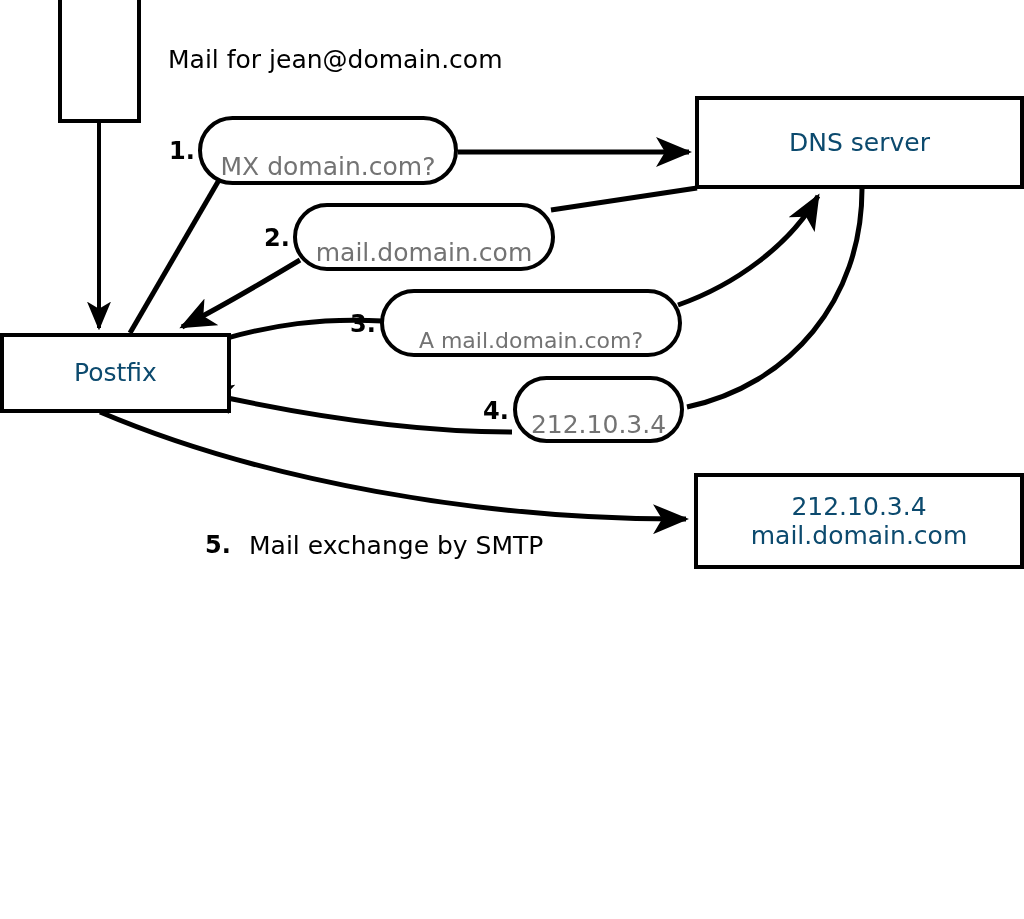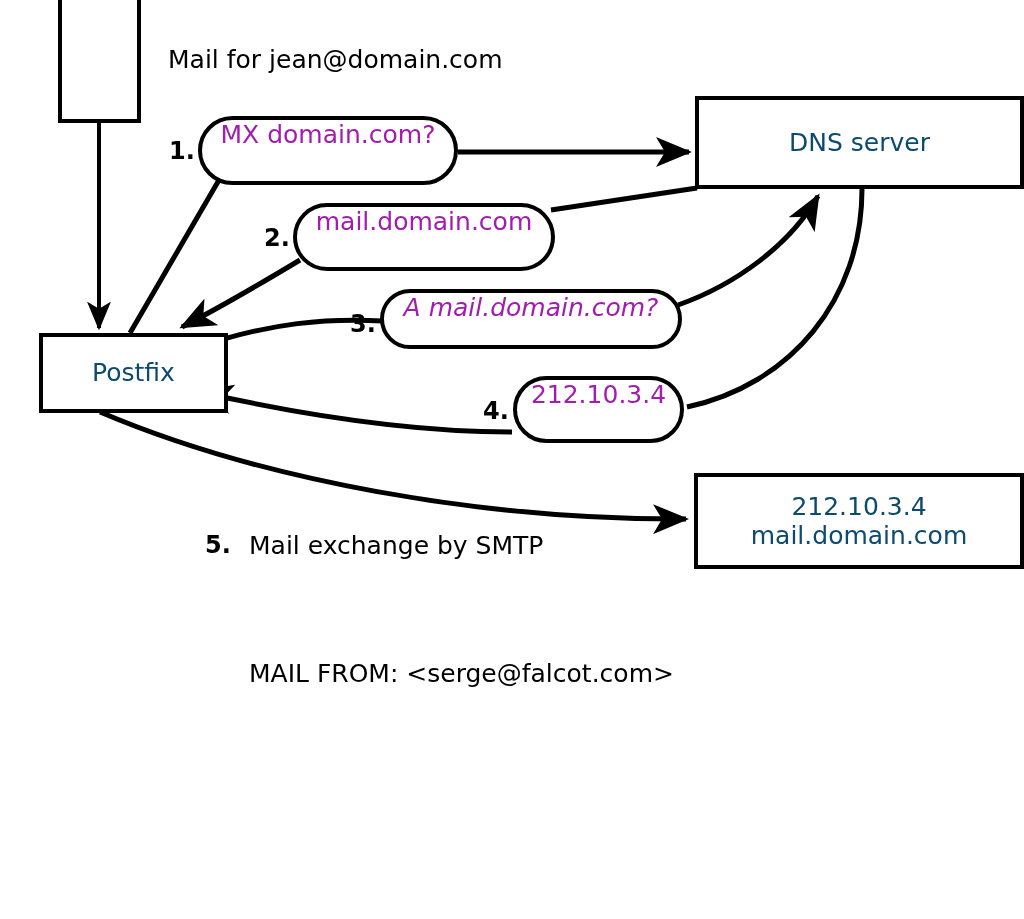--- a/index.html
+++ b/index.html
@@ -34,23 +34,23 @@
     color: #0c4a6e;
     line-height: 1.18;
   }
   .bubble {
     position: absolute;
     box-sizing: border-box;
     border: 4px solid #000000;
     background: #ffffff;
     border-radius: 999px;
     display: flex;
-    align-items: flex-start;
+    align-items: flex-end;
     justify-content: center;
-    color: #a21caf;
+    color: #737373;
     white-space: nowrap;
   }
   .step-num {
     position: absolute;
     font-weight: bold;
     color: #000000;
     white-space: nowrap;
   }
   .plain-text {
     position: absolute;
@@ -95,61 +95,60 @@
 
     <path d="M 512 432 C 400 432 280 410 200 392" fill="none" stroke="#000000" stroke-width="5" marker-end="url(#arrowhead)"></path>
 
     <path d="M 100 412 C 260 480 480 520 686 519" fill="none" stroke="#000000" stroke-width="5" marker-end="url(#arrowhead)"></path>
   </svg>
 
   <div class="node-box" style="left:58px; top:-6px; width:83px; height:129px;">
     <span style="font-size:22px;"></span>
   </div>
 
-  <div class="node-box" style="left:0px; top:333px; width:189px; height:80px; font-size:25px;margin-left:39px;">
+  <div class="node-box" style="left:0px; top:333px; width:231px; height:80px; font-size:25px;">
     <span>Postfix</span>
   </div>
 
   <div class="node-box" style="left:695px; top:96px; width:329px; height:93px; font-size:25px;">
     <span>DNS server</span>
   </div>
 
   <div class="node-box" style="left:694px; top:473px; width:330px; height:96px; font-size:25px;">
     <span>212.10.3.4</span>
     <span>mail.domain.com</span>
   </div>
 
   <div class="bubble" style="left:198px; top:116px; width:260px; height:69px; font-size:25px;">
     <span>MX domain.com?</span>
   </div>
 
   <div class="bubble" style="left:293px; top:203px; width:262px; height:68px; font-size:25px;">
     <span>mail.domain.com</span>
   </div>
 
-  <div class="bubble" style="left:380px; top:289px; width:302px; height:60px; font-size:25px;font-style:italic;">
+  <div class="bubble" style="left:380px; top:289px; width:302px; height:68px; font-size:22px;">
     <span>A mail.domain.com?</span>
   </div>
 
   <div class="bubble" style="left:513px; top:376px; width:171px; height:67px; font-size:25px;">
     <span>212.10.3.4</span>
   </div>
 
   <div class="step-num" style="left:169px; top:137px; font-size:24px;">1.</div>
   <div class="step-num" style="left:264px; top:224px; font-size:24px;">2.</div>
   <div class="step-num" style="left:350px; top:310px; font-size:24px;">3.</div>
   <div class="step-num" style="left:483px; top:397px; font-size:24px;">4.</div>
   <div class="step-num" style="left:205px; top:531px; font-size:24px;">5.</div>
 
   <div class="plain-text" style="left:168px; top:45px; font-size:25px;">Mail for jean@domain.com</div>
 
   <div class="plain-text" style="left:249px; top:531px; font-size:25px;">Mail exchange by SMTP</div>
 
   <div class="smtp-block" style="left:249px; top:594px; font-size:25px;">
-    <span class="smtp-line">MAIL FROM: &lt;serge@falcot.com&gt;</span>
     
     
     
     <span class="smtp-line"></span>
     
     
     
   </div>
 
 </div>

